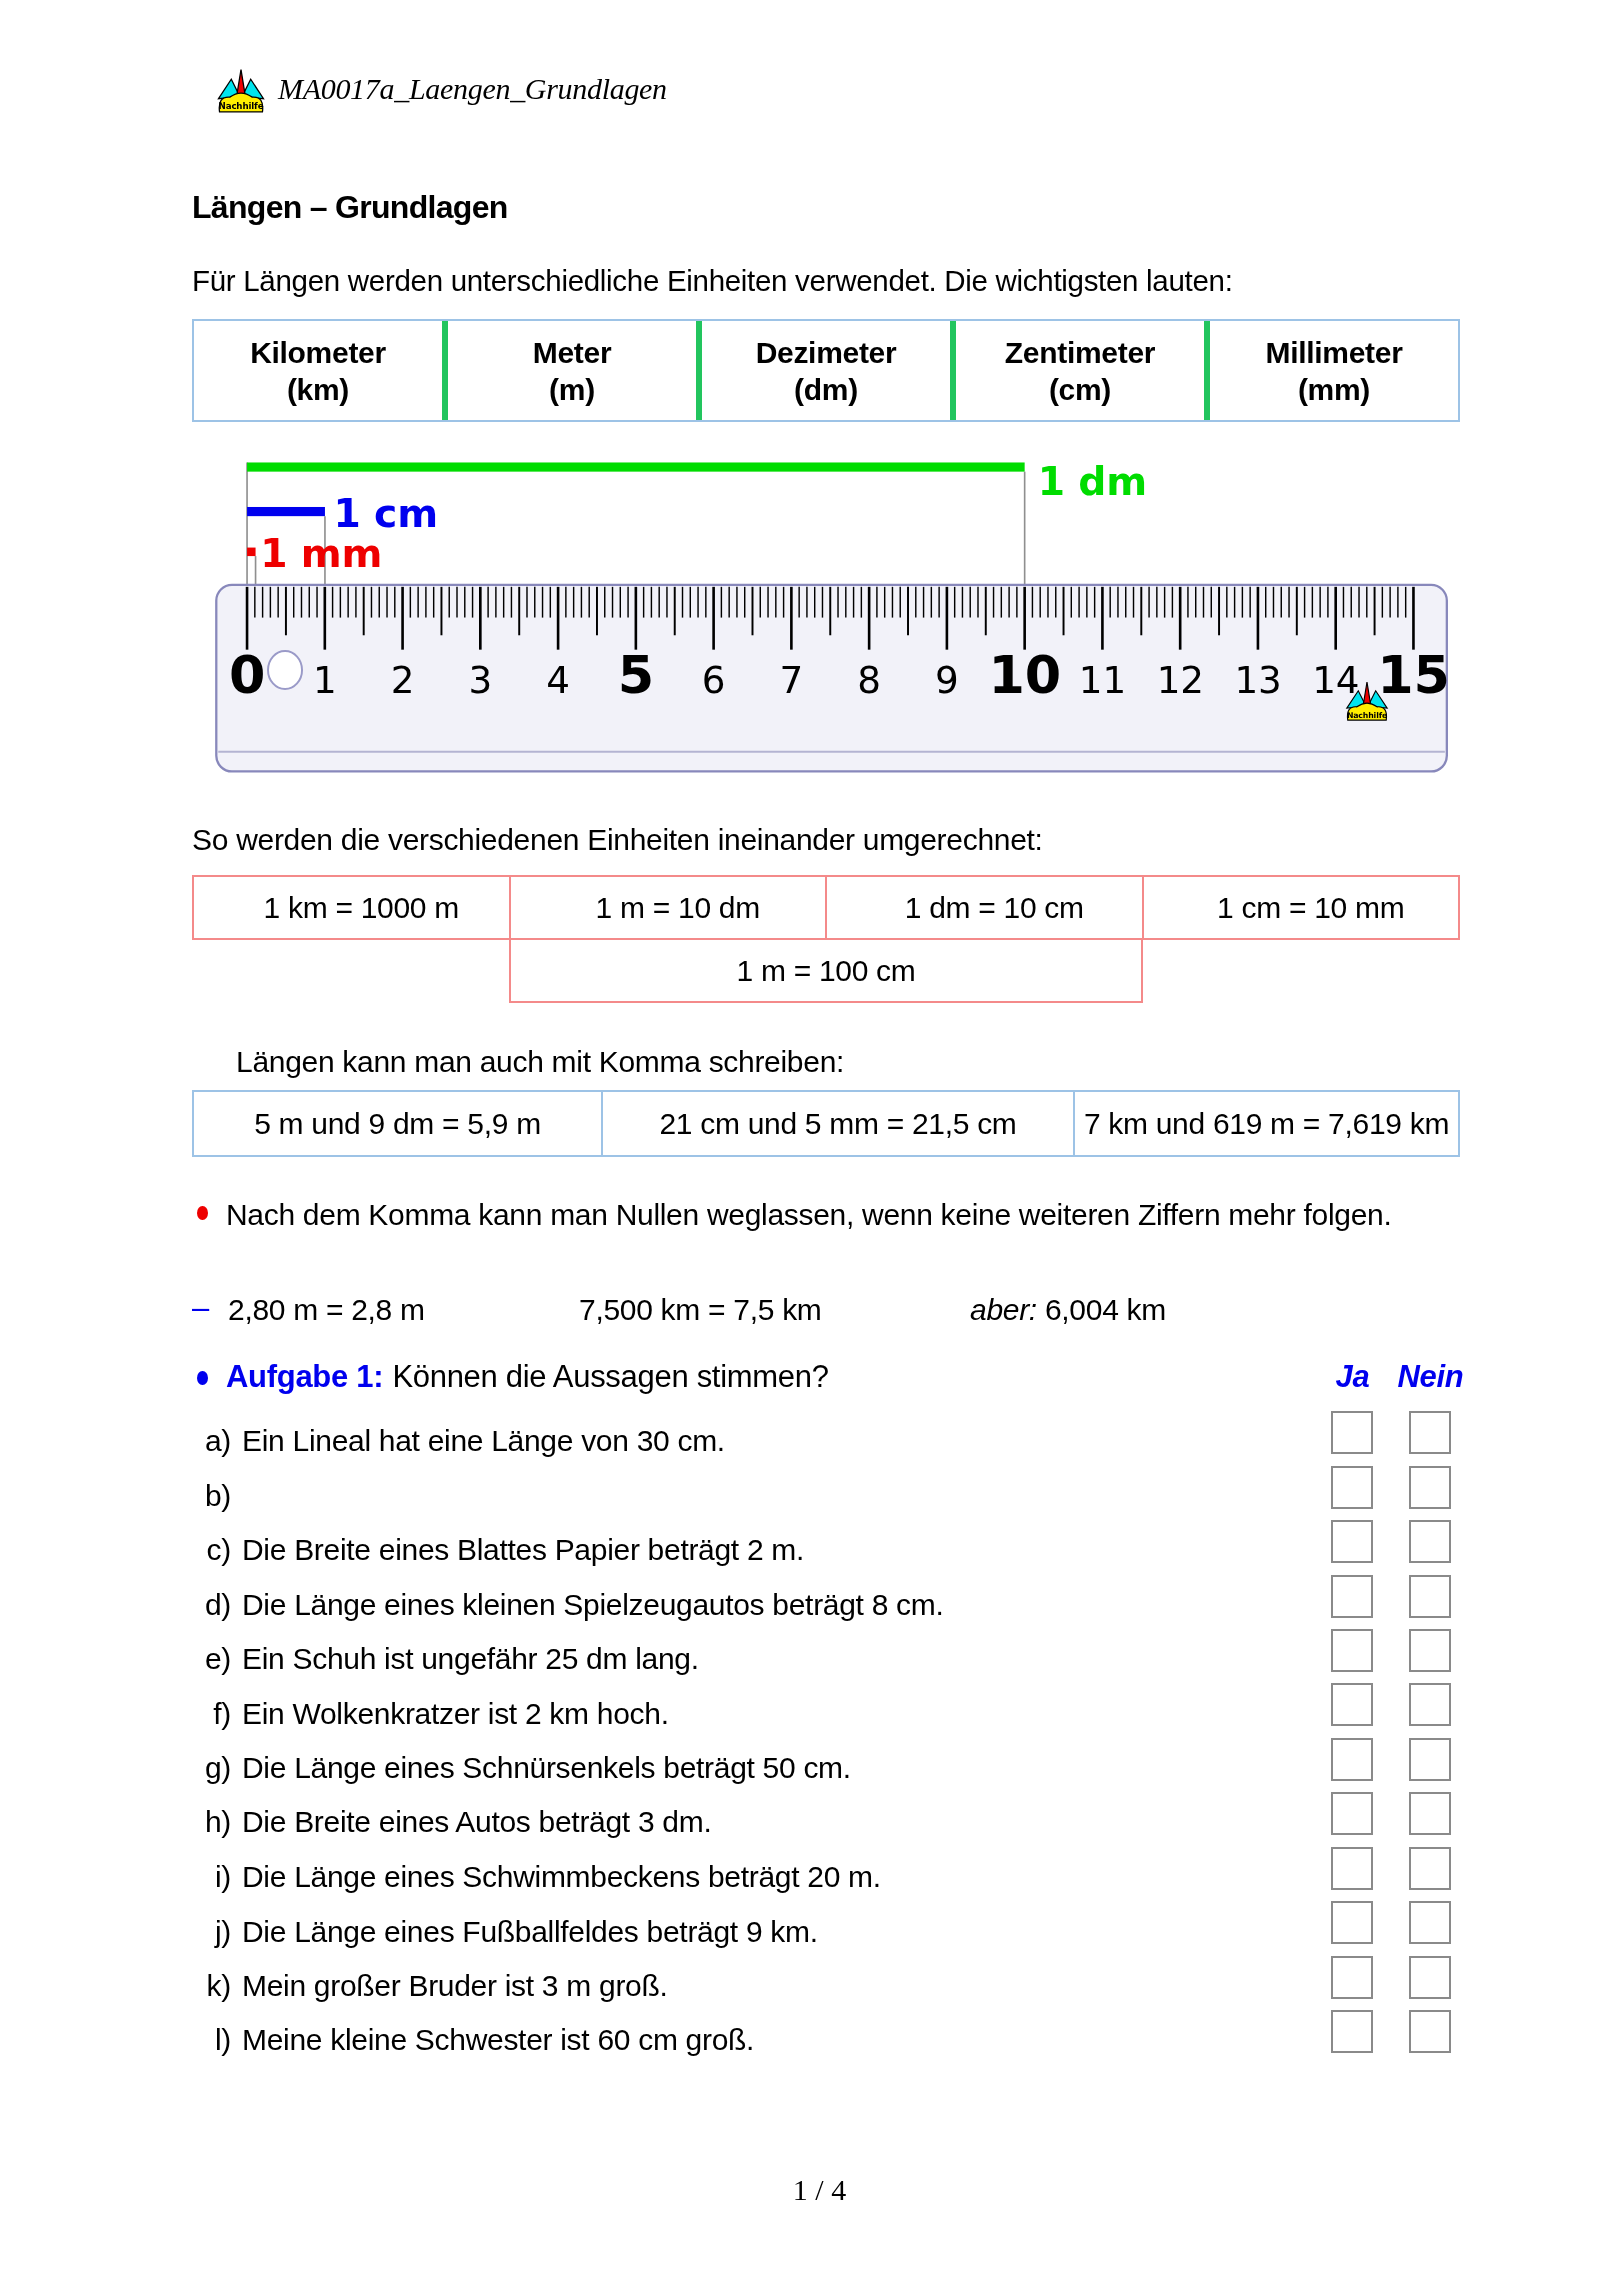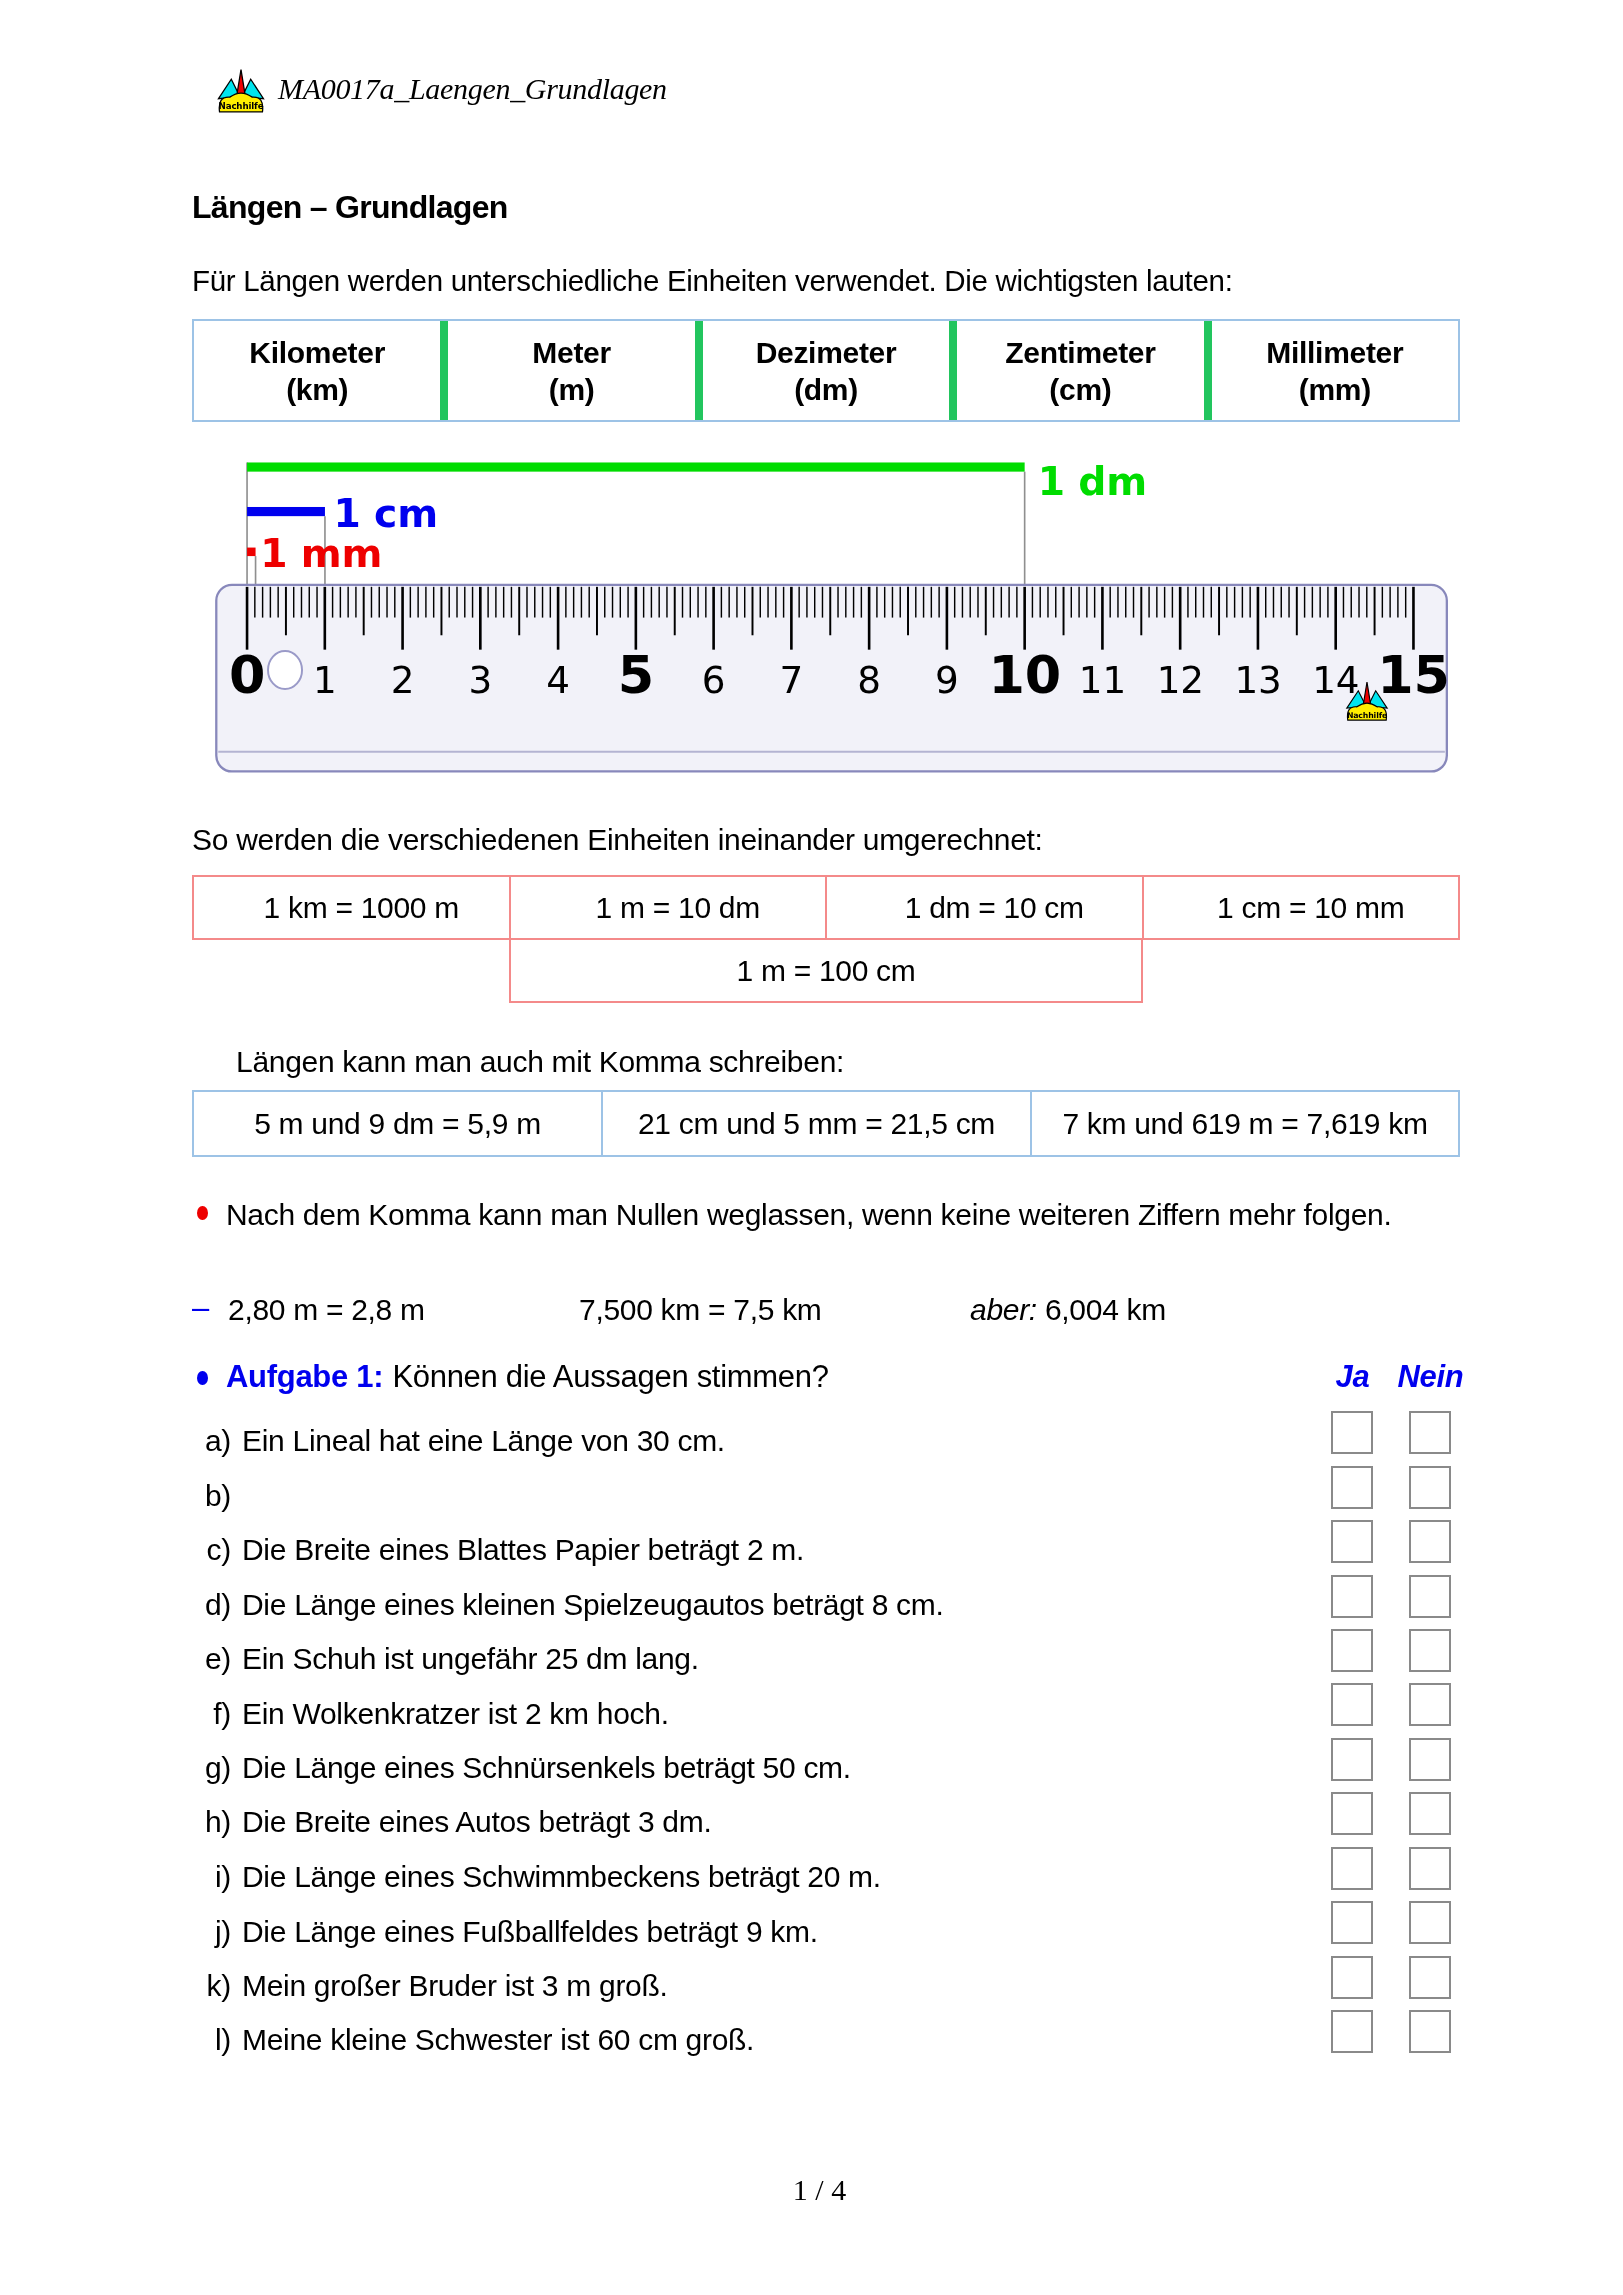--- a/index.html
+++ b/index.html
@@ -11,39 +11,39 @@
   .doc-code{font-family:"Liberation Serif",serif;font-style:italic;font-size:30px;}
   .logo-svg{position:absolute;width:52px;height:47px;}
 
   
   .title{font-size:32px;font-weight:bold;letter-spacing:-0.7px;}
   .para{font-size:29.5px;}
   .heading{font-size:30px;}
 
   
   .units-table{display:flex;border:2px solid #9DC3E6;box-sizing:border-box;}
-  .ucell{flex:1;border-left:8px solid #22c55e;text-align:center;padding-top:13px;
+  .ucell{flex:1;border-left:6px solid #22c55e;text-align:center;padding-top:13px;
          font-size:30px;font-weight:bold;line-height:37px;box-sizing:border-box;}
   .ucell:first-child{border-left:none;}
 
   
   .conv-row1{display:flex;border:2px solid #F48A8A;box-sizing:border-box;height:65px;}
   .rcell{flex:1;border-left:2px solid #F48A8A;display:flex;align-items:center;justify-content:center;
          font-size:30px;box-sizing:border-box;padding-left:20px;}
   .rcell:first-child{border-left:none;}
   .conv-row2{border:2px solid #F48A8A;border-top:none;display:flex;align-items:center;
              justify-content:center;font-size:30px;box-sizing:border-box;background:#fff;}
 
   
   .comma-table{display:flex;border:2px solid #9DC3E6;box-sizing:border-box;height:67px;}
   .ccell{border-left:2px solid #9DC3E6;display:flex;align-items:center;justify-content:center;
          font-size:30px;box-sizing:border-box;}
   .ccell:first-child{border-left:none;}
   .ccell:nth-child(1){width:407px;}
-  .ccell:nth-child(2){width:429px;}
+  .ccell:nth-child(2){width:472px;}
   .ccell:nth-child(3){flex:1;}
 
   .bullet{position:absolute;width:11px;height:14.4px;border-radius:50%;}
   .bullet.red{background:#EE0000;}
   .bullet.blue{background:#0000EE;}
   .note-text{font-size:30px;line-height:42px;text-align:justify;}
   .dash{color:#0000EE;font-size:31px;}
   .ex{font-size:30px;}
   .aber{font-style:italic;}
 

